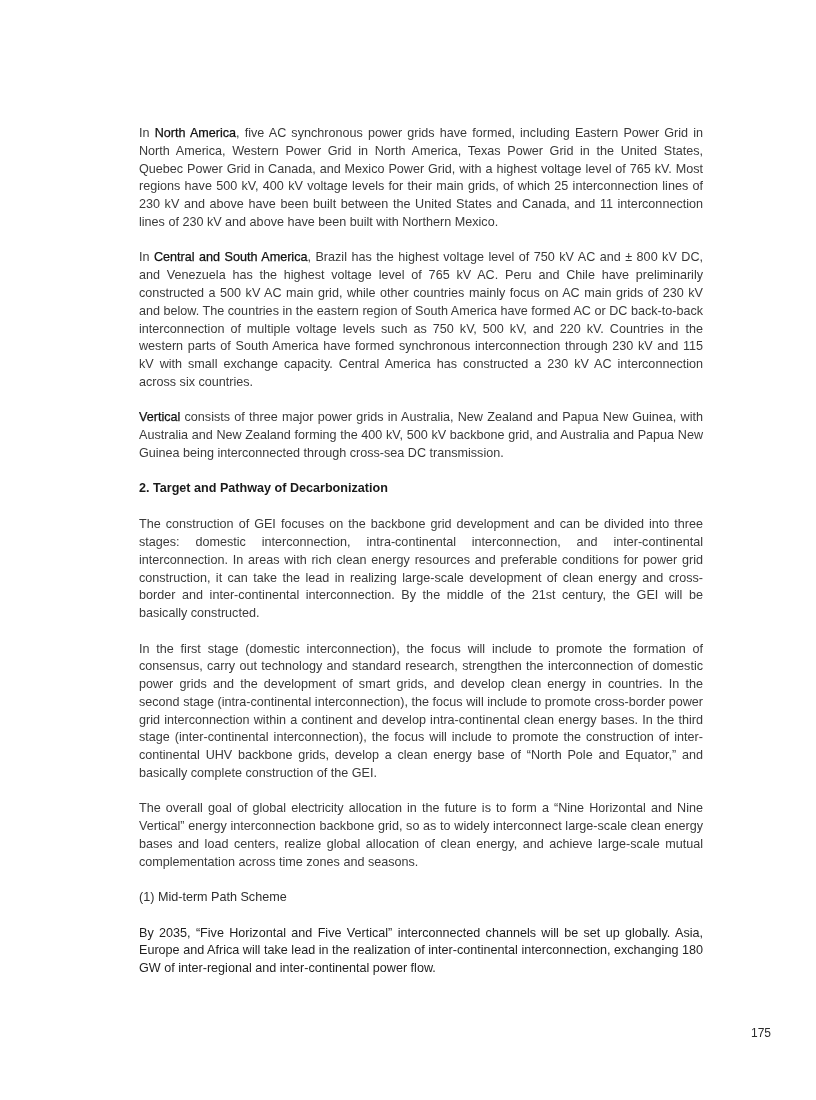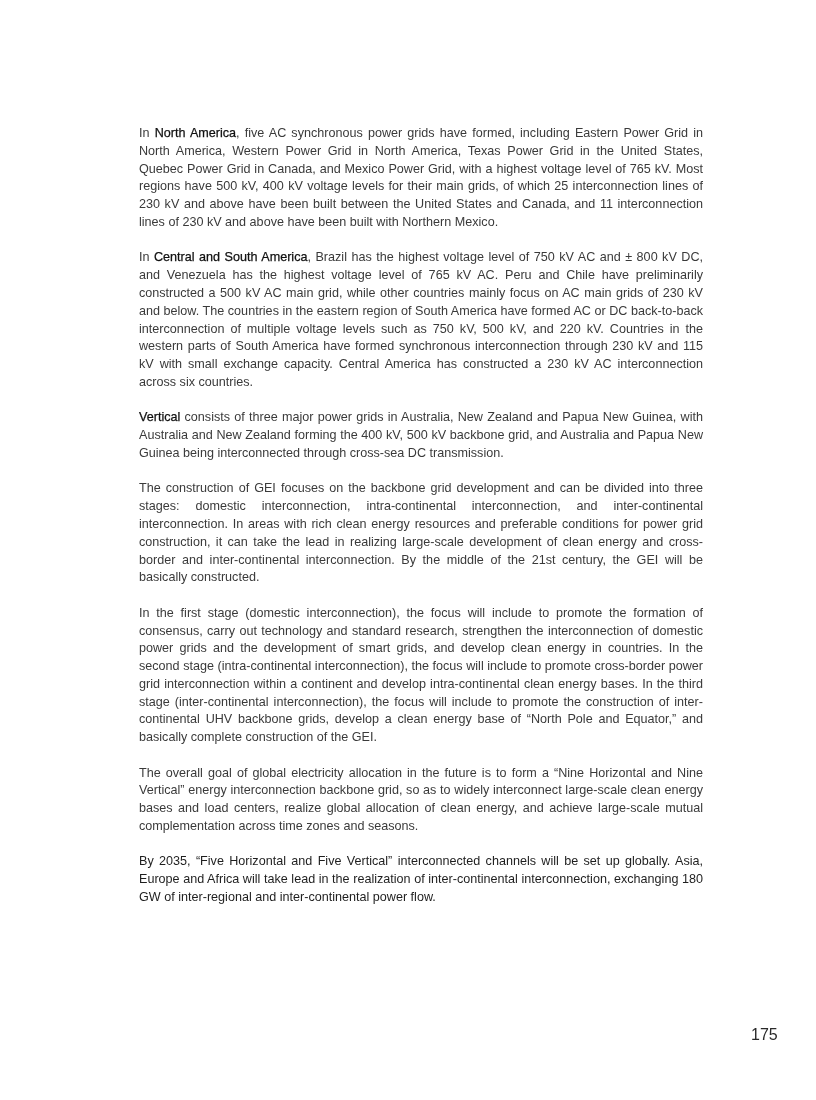--- a/index.html
+++ b/index.html
@@ -6,36 +6,38 @@
   body { width: 816px; height: 1100px; position: relative; overflow: hidden; }
   .page { position: absolute; left: 139px; top: 125px; width: 564px;
     font-family: "Liberation Sans", sans-serif; font-size: 12.6px; line-height: 17.8px;
     color: #3a3a3a; }
   .page p { margin: 0 0 17.6px 0; text-align: justify; text-align-last: left; }
   .page b { color: #111; font-weight: normal; -webkit-text-stroke: 0.25px #111; }
   .heading { font-weight: bold; color: #1a1a1a; margin: 0 0 18px 0; }
   .sub { margin: 0 0 17.6px 0; color: #2f2f2f; }
   .dark { color: #1e1e1e; }
   .pnum { position: absolute; left: 751px; top: 1026px; font-family: "Liberation Sans", sans-serif;
-    font-size: 16px; color: #2a2a2a; }
+    font-size: 12px; color: #2a2a2a; }
 </style>
 </head>
 <body>
 
 <div class="page">
   <p><span>In </span><b>North America</b><span>, five AC synchronous power grids have formed, including Eastern Power Grid in North America, Western Power Grid in North America, Texas Power Grid in the United States, Quebec Power Grid in Canada, and Mexico Power Grid, with a highest voltage level of 765 kV. Most regions have 500 kV, 400 kV voltage levels for their main grids, of which 25 interconnection lines of 230 kV and above have been built between the United States and Canada, and 11 interconnection lines of 230 kV and above have been built with Northern Mexico.</span></p>
 
   <p><span>In </span><b>Central and South America</b><span>, Brazil has the highest voltage level of 750 kV AC and ± 800 kV DC, and Venezuela has the highest voltage level of 765 kV AC. Peru and Chile have preliminarily constructed a 500 kV AC main grid, while other countries mainly focus on AC main grids of 230 kV and below. The countries in the eastern region of South America have formed AC or DC back-to-back interconnection of multiple voltage levels such as 750 kV, 500 kV, and 220 kV. Countries in the western parts of South America have formed synchronous interconnection through 230 kV and 115 kV with small exchange capacity. Central America has constructed a 230 kV AC interconnection across six countries.</span></p>
 
   <p><b>Vertical</b><span> consists of three major power grids in Australia, New Zealand and Papua New Guinea, with Australia and New Zealand forming the 400 kV, 500 kV backbone grid, and Australia and Papua New Guinea being interconnected through cross-sea DC transmission.</span></p>
 
+  <div class="heading">2. Target and Pathway of Decarbonization</div>
 
   <p>The construction of GEI focuses on the backbone grid development and can be divided into three stages: domestic interconnection, intra-continental interconnection, and inter-continental interconnection. In areas with rich clean energy resources and preferable conditions for power grid construction, it can take the lead in realizing large-scale development of clean energy and cross-border and inter-continental interconnection. By the middle of the 21st century, the GEI will be basically constructed.</p>
 
   <p>In the first stage (domestic interconnection), the focus will include to promote the formation of consensus, carry out technology and standard research, strengthen the interconnection of domestic power grids and the development of smart grids, and develop clean energy in countries. In the second stage (intra-continental interconnection), the focus will include to promote cross-border power grid interconnection within a continent and develop intra-continental clean energy bases. In the third stage (inter-continental interconnection), the focus will include to promote the construction of inter-continental UHV backbone grids, develop a clean energy base of “North Pole and Equator,” and basically complete construction of the GEI.</p>
 
   <p>The overall goal of global electricity allocation in the future is to form a “Nine Horizontal and Nine Vertical” energy interconnection backbone grid, so as to widely interconnect large-scale clean energy bases and load centers, realize global allocation of clean energy, and achieve large-scale mutual complementation across time zones and seasons.</p>
 
+  <div class="sub">(1) Mid-term Path Scheme</div>
 
   <p class="dark">By 2035, “Five Horizontal and Five Vertical” interconnected channels will be set up globally. Asia, Europe and Africa will take lead in the realization of inter-continental interconnection, exchanging 180 GW of inter-regional and inter-continental power flow.</p>
 </div>
 
 <div class="pnum">175</div>
 
 </body></html>

